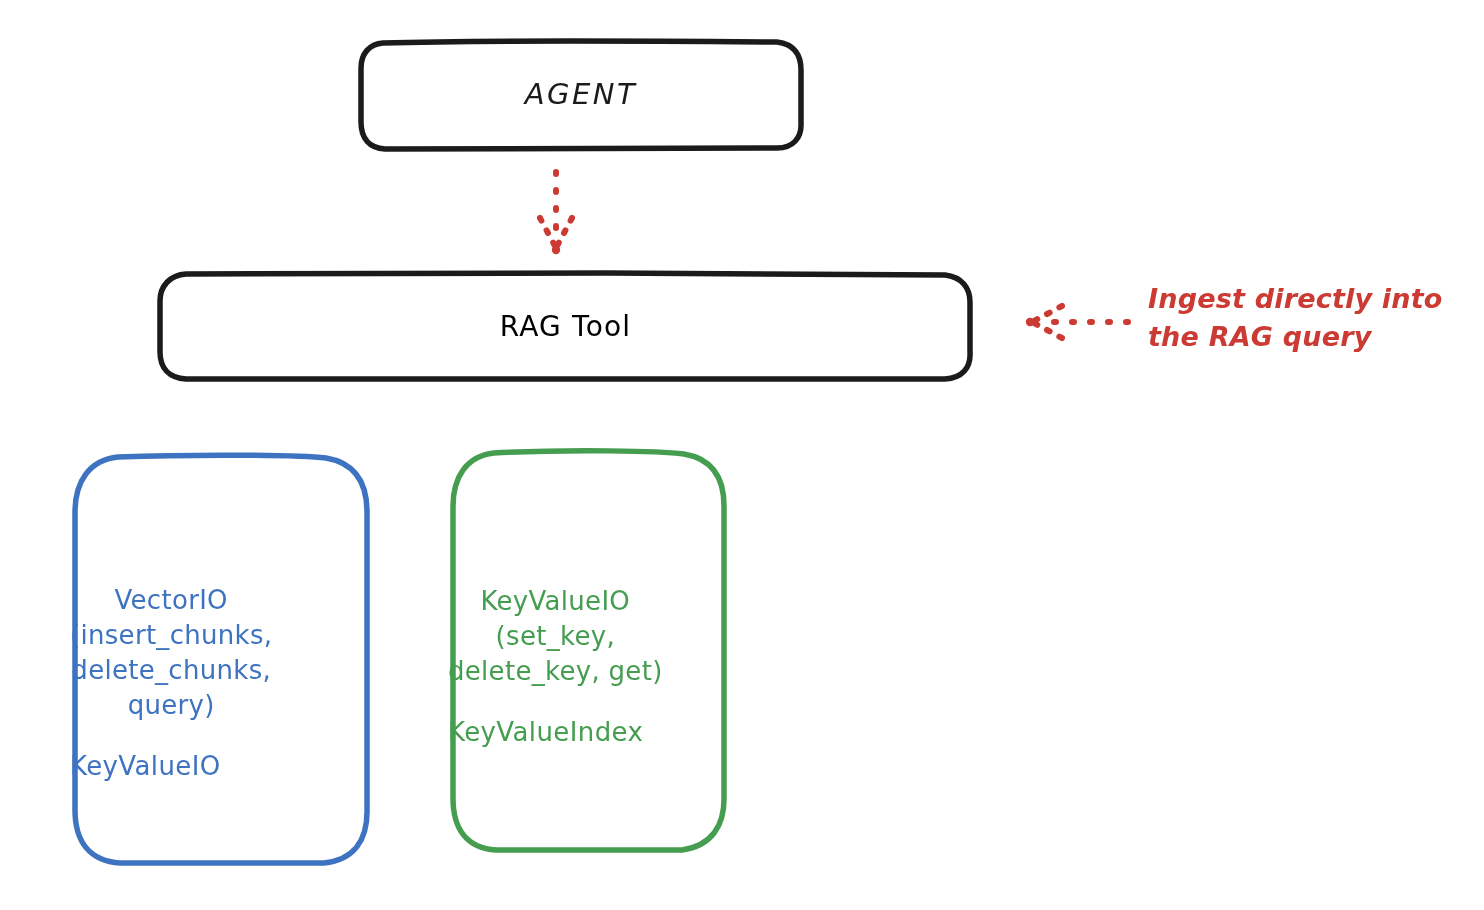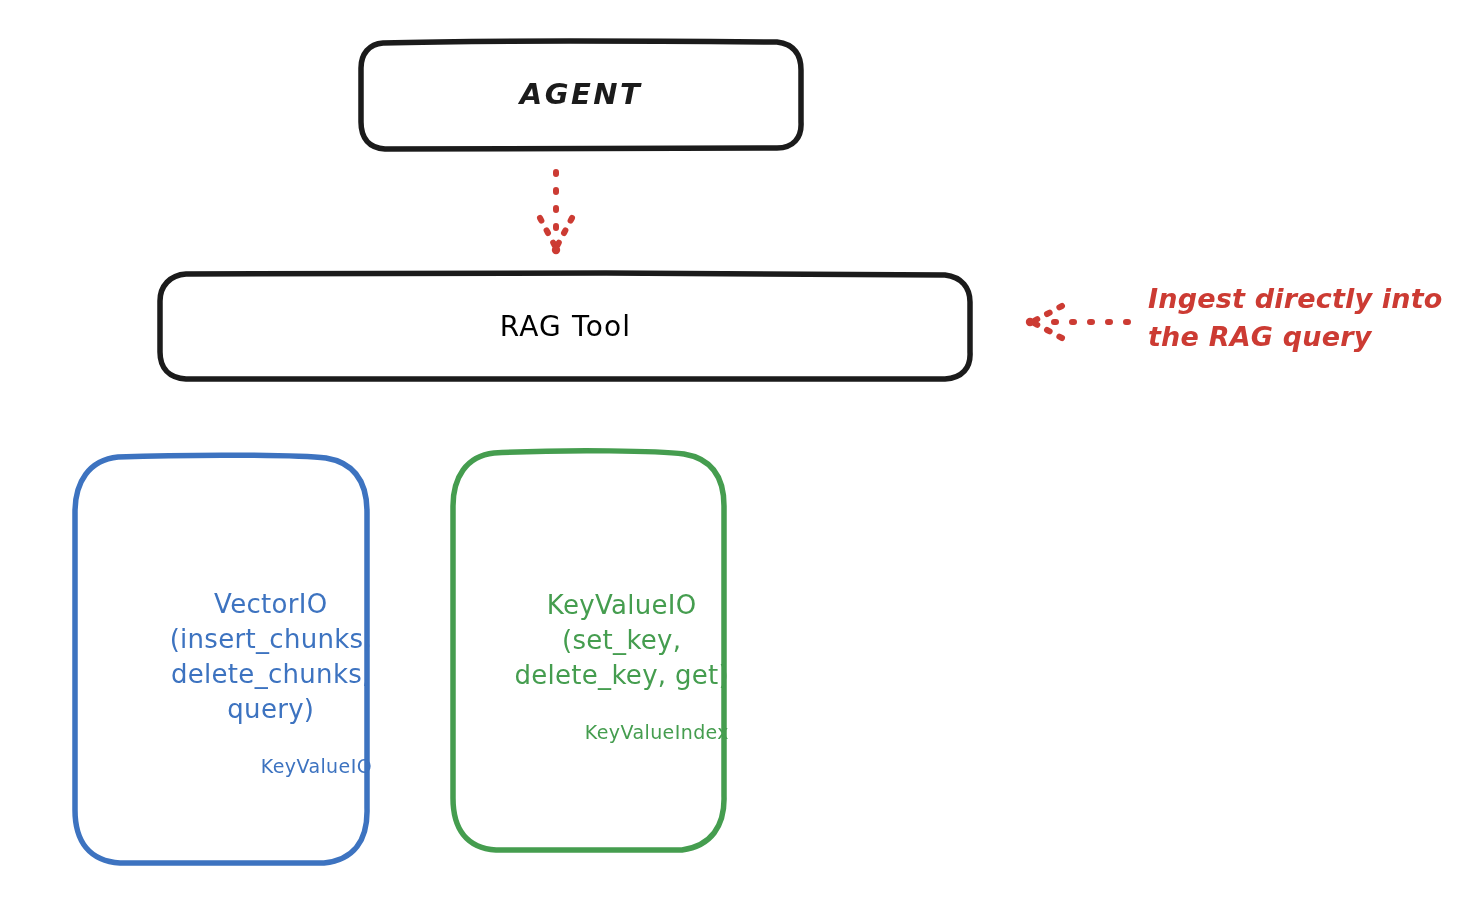--- a/index.html
+++ b/index.html
@@ -45,21 +45,21 @@
   #agent-node {
     left: 357px;
     top: 38px;
     width: 448px;
     height: 114px;
   }
   #agent-node .node-label {
     font-family: "DejaVu Sans", sans-serif;
     font-size: 29px;
     font-style: italic;
-    font-weight: 700;
+    font-weight: 400;
     letter-spacing: 2.5px;
     color: #1b1b1b;
   }
 
   
   #rag-tool-node {
     left: 156px;
     top: 270px;
     width: 819px;
     height: 113px;
@@ -99,31 +99,31 @@
     font-size: 26px;
     font-weight: 500;
     line-height: 1.34;
     white-space: pre-line;
     letter-spacing: 0.3px;
   }
   .provider-sub {
     position: relative;
     z-index: 3;
     font-family: "DejaVu Sans", sans-serif;
-    font-size: 19px;
+    font-size: 26px;
     font-weight: 500;
     letter-spacing: 0.4px;
     margin-top: 28px;
   }
   .provider-stack {
     position: relative;
     z-index: 3;
     display: flex;
     flex-direction: column;
-    align-items: flex-end;
+    align-items: flex-start;
     justify-content: center;
     width: 100%;
   }
 
   #vector-io-node .provider-label,
   #vector-io-node .provider-sub { color: #3d73c0; }
   #key-value-io-node .provider-label,
   #key-value-io-node .provider-sub { color: #459d4f; }
   #relational-io-node .provider-label,
   #relational-io-node .provider-sub { color: #9340c4; }

